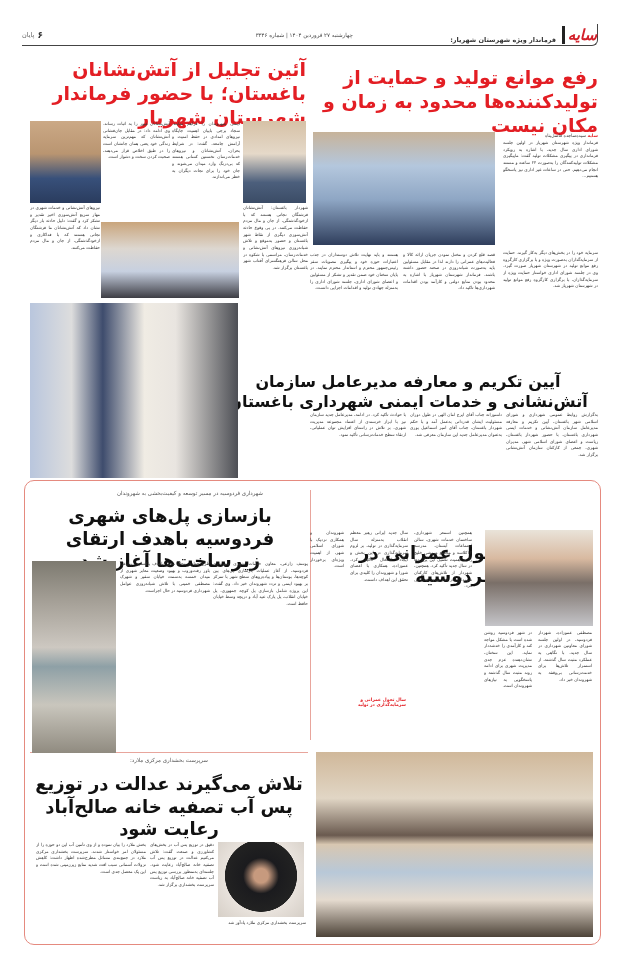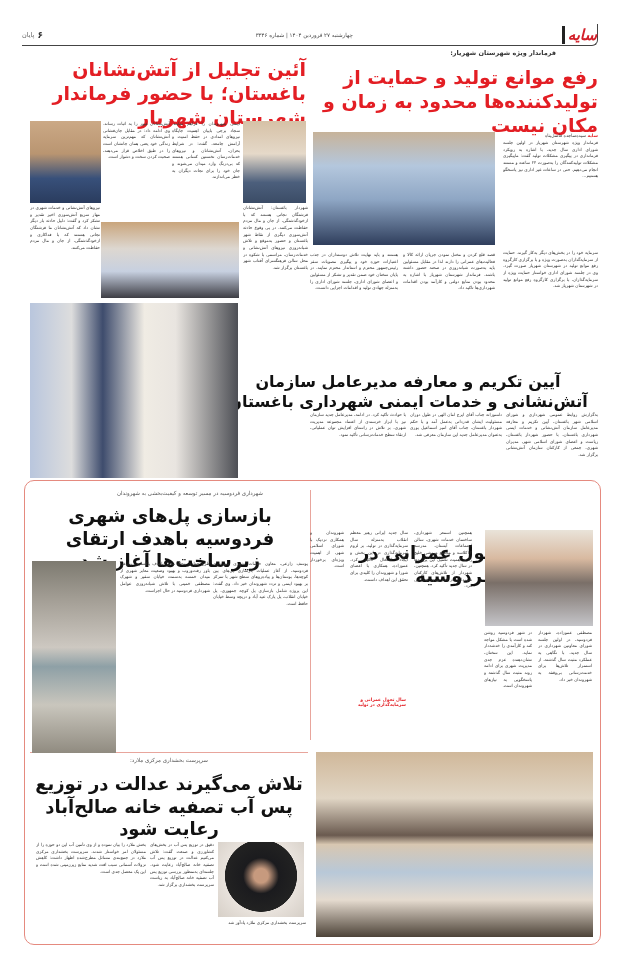--- a/index.html
+++ b/index.html
@@ -13,21 +13,21 @@
   .mh-date { font-size: 5.5px; color: #444; }
   .mh-section { display: flex; align-items: center; gap: 3px; font-size: 6.5px; color: #666; padding-right: 4px; }
   .mh-pagenum { font-size: 9px; color: #333; font-weight: bold; }
 
   .kicker { font-size: 6.5px; color: #333; font-weight: bold; }
   .red-headline { color: #e31e24; font-weight: bold; text-align: right; line-height: 1.25; }
   .black-headline { color: #111; font-weight: bold; text-align: center; line-height: 1.25; }
   .body-text { font-size: 4.3px; line-height: 1.55; color: #333; text-align: justify; overflow: hidden; }
 
   
-  #a1-kicker { position: absolute; top: 49px; right: 64px; }
+  #a1-kicker { position: absolute; top: 36px; right: 64px; }
   #a1-head { position: absolute; top: 66px; right: 22px; width: 290px; font-size: 19px; }
   #a1-photo { position: absolute; top: 132px; left: 313px; width: 182px; height: 113px; background: linear-gradient(180deg,#c7b39a 0%,#b4c7dd 30%,#8ea6c4 60%,#2f3e5c 100%); }
   #a1-byline { position: absolute; top: 133px; right: 22px; width: 95px; font-size: 4.5px; color: #333; }
   #a1-byline .brand { color: #e31e24; font-weight: bold; }
   #a1-col1 { position: absolute; top: 140px; right: 22px; width: 95px; height: 112px; }
   #a1-col2 { position: absolute; top: 250px; right: 22px; width: 95px; height: 120px; }
   #a1-col3 { position: absolute; top: 252px; right: 125px; width: 92px; height: 106px; }
   #a1-col4 { position: absolute; top: 252px; right: 222px; width: 88px; height: 106px; }
 
   #a2-head { position: absolute; top: 372px; right: 22px; width: 380px; font-size: 16px; }

